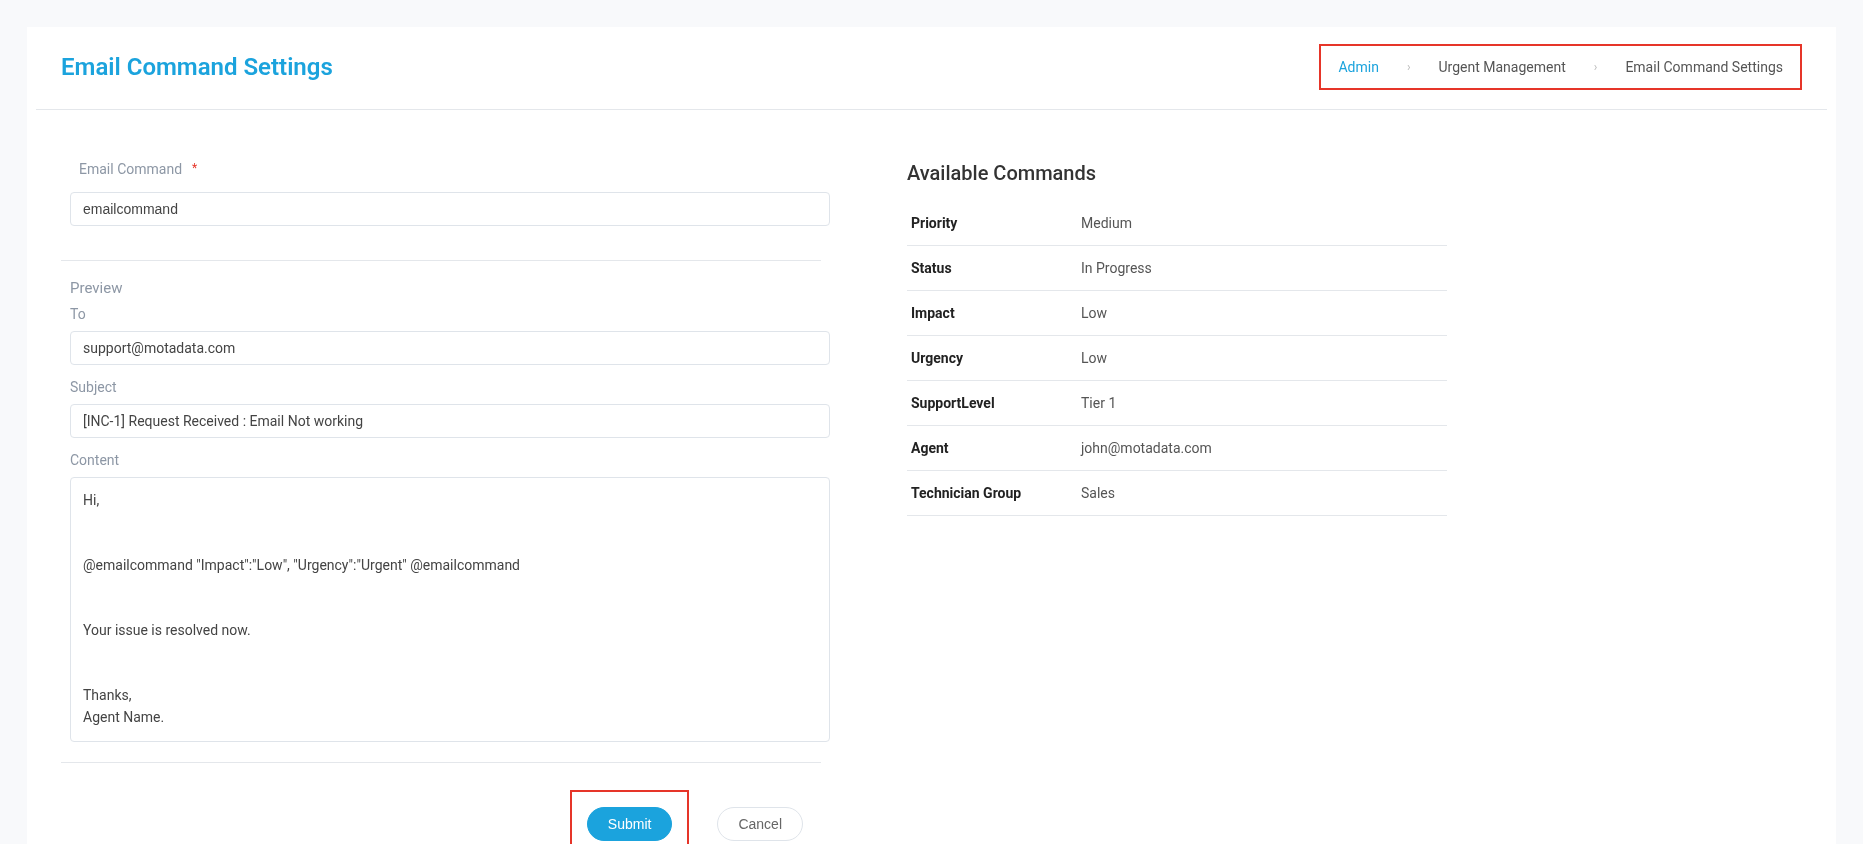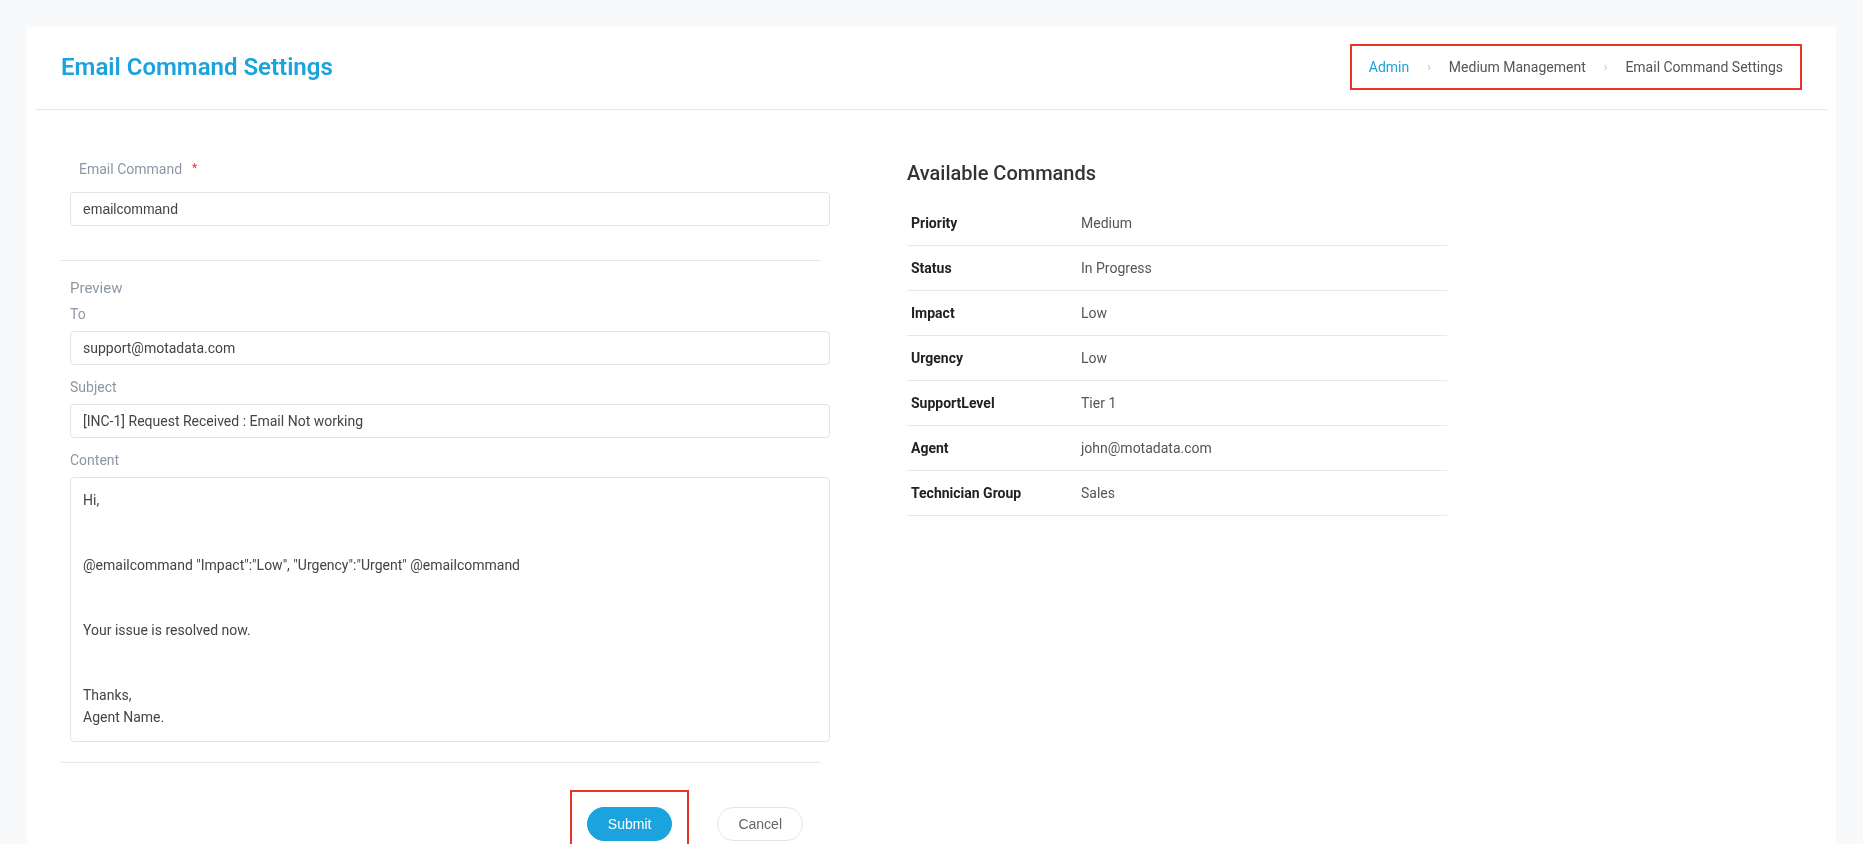--- a/index.html
+++ b/index.html
@@ -23,20 +23,21 @@
   .page-title {
     color: #1ba3dd;
     font-size: 24px;
     font-weight: 600;
   }
   .breadcrumb-box {
     border: 2px solid #e63529;
     padding: 4px 8px;
     display: flex;
     align-items: center;
+    gap: 10px;
     text-align: center;
   }
   .breadcrumb-item { color: #555; font-size: 14px; }
   .breadcrumb-item.link { color: #1ba3dd; cursor: pointer; }
   .breadcrumb-sep { color: #bbb; font-size: 12px; }
   .content {
     display: flex;
     gap: 59px;
     padding: 24px 16px;
   }
@@ -148,21 +149,21 @@
 </style>
 </head>
 <body>
 
 <div class="page">
   <div class="header-bar">
     <div class="page-title">Email Command Settings</div>
     <div class="breadcrumb-box">
       <span class="breadcrumb-item link">Admin</span>
       <span class="breadcrumb-sep">›</span>
-      <span class="breadcrumb-item">Medium Management</span>
+      <span class="breadcrumb-item">Urgent Management</span>
       <span class="breadcrumb-sep">›</span>
       <span class="breadcrumb-item">Email Command Settings</span>
     </div>
   </div>
 
   <div class="content">
     <div class="left-col">
 
       <label class="field-label">
         <span>Email Command</span><span class="required-star">*</span>

